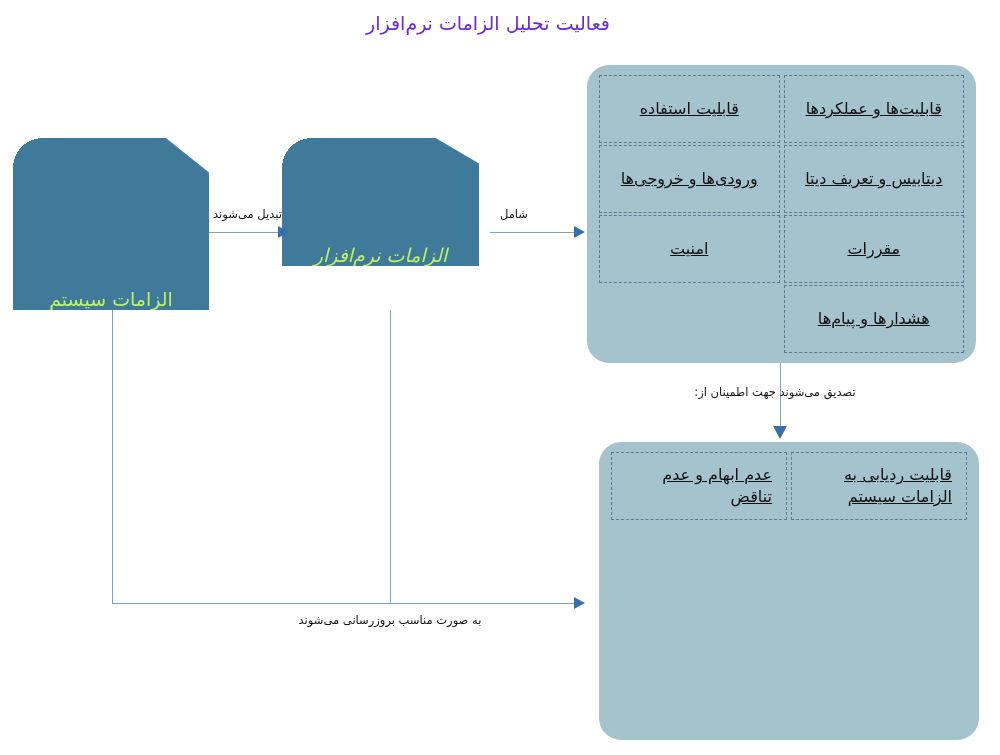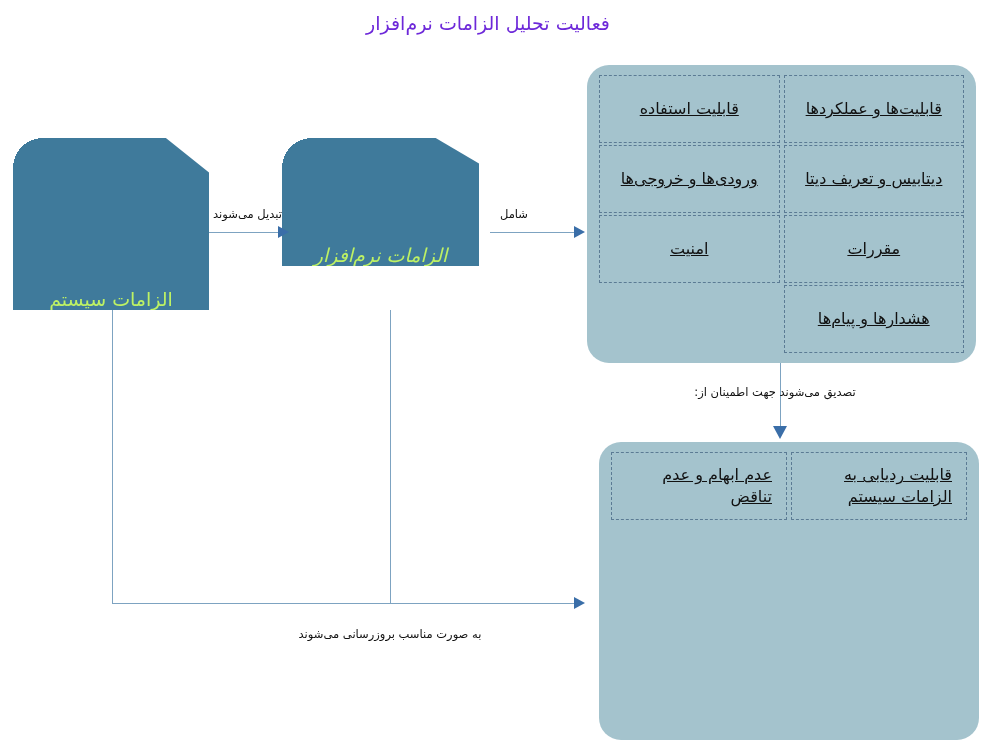--- a/index.html
+++ b/index.html
@@ -132,20 +132,20 @@
   </div>
 
   <div class="line vline" style="left:780px;top:363px;height:64px;"></div>
   <div class="arrow-head arrow-down" style="left:773px;top:426px;"></div>
   <div class="edge-label" style="left:645px;top:385px;width:260px;">تصدیق می‌شوند جهت اطمینان از:</div>
 
   <div class="line vline" style="left:112px;top:310px;height:294px;"></div>
   <div class="line vline" style="left:390px;top:310px;height:294px;"></div>
   <div class="line hline" style="left:112px;top:603px;width:464px;"></div>
   <div class="arrow-head arrow-right" style="left:574px;top:597px;"></div>
-  <div class="edge-label" style="left:240px;top:627px;width:300px;">به صورت مناسب بروزرسانی می‌شوند</div>
+  <div class="edge-label" style="left:240px;top:613px;width:300px;">به صورت مناسب بروزرسانی می‌شوند</div>
 
   <div class="panel" id="panel-validation">
     <div class="cell">قابلیت ردیابی به الزامات سیستم</div>
     <div class="cell">عدم ابهام و عدم تناقض</div>
   </div>
 
 </div>
 
 </body></html>

